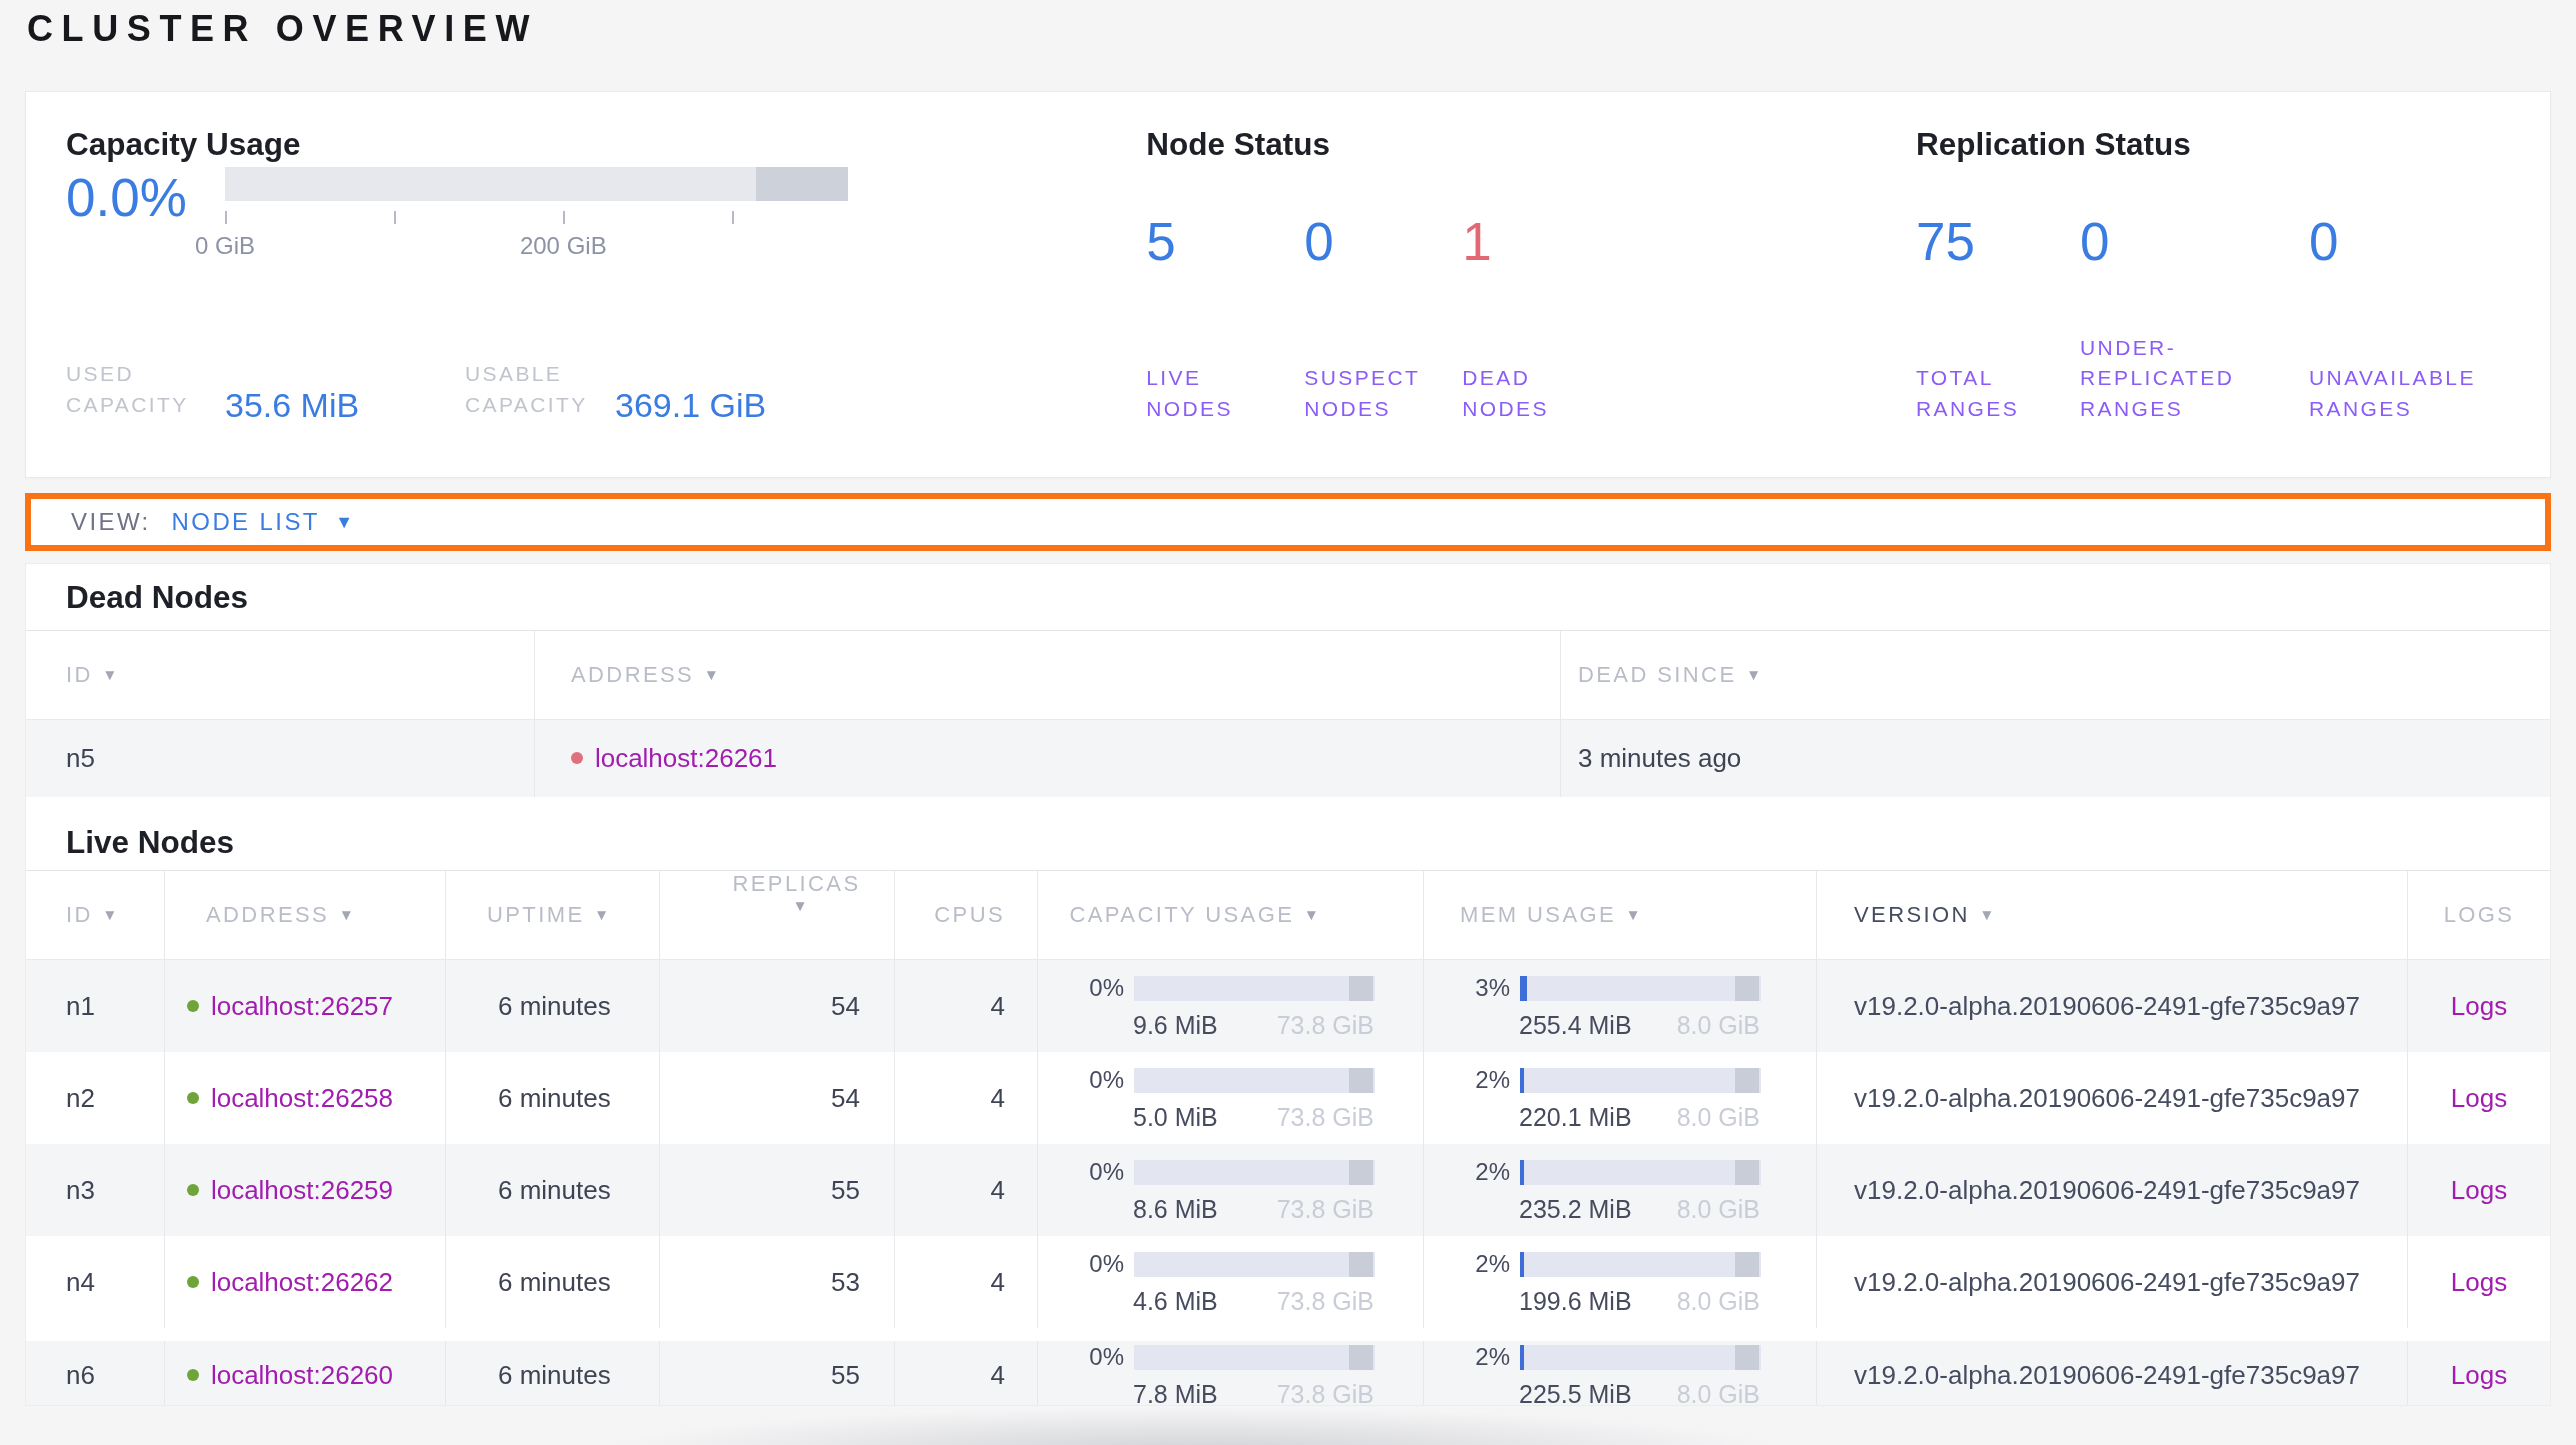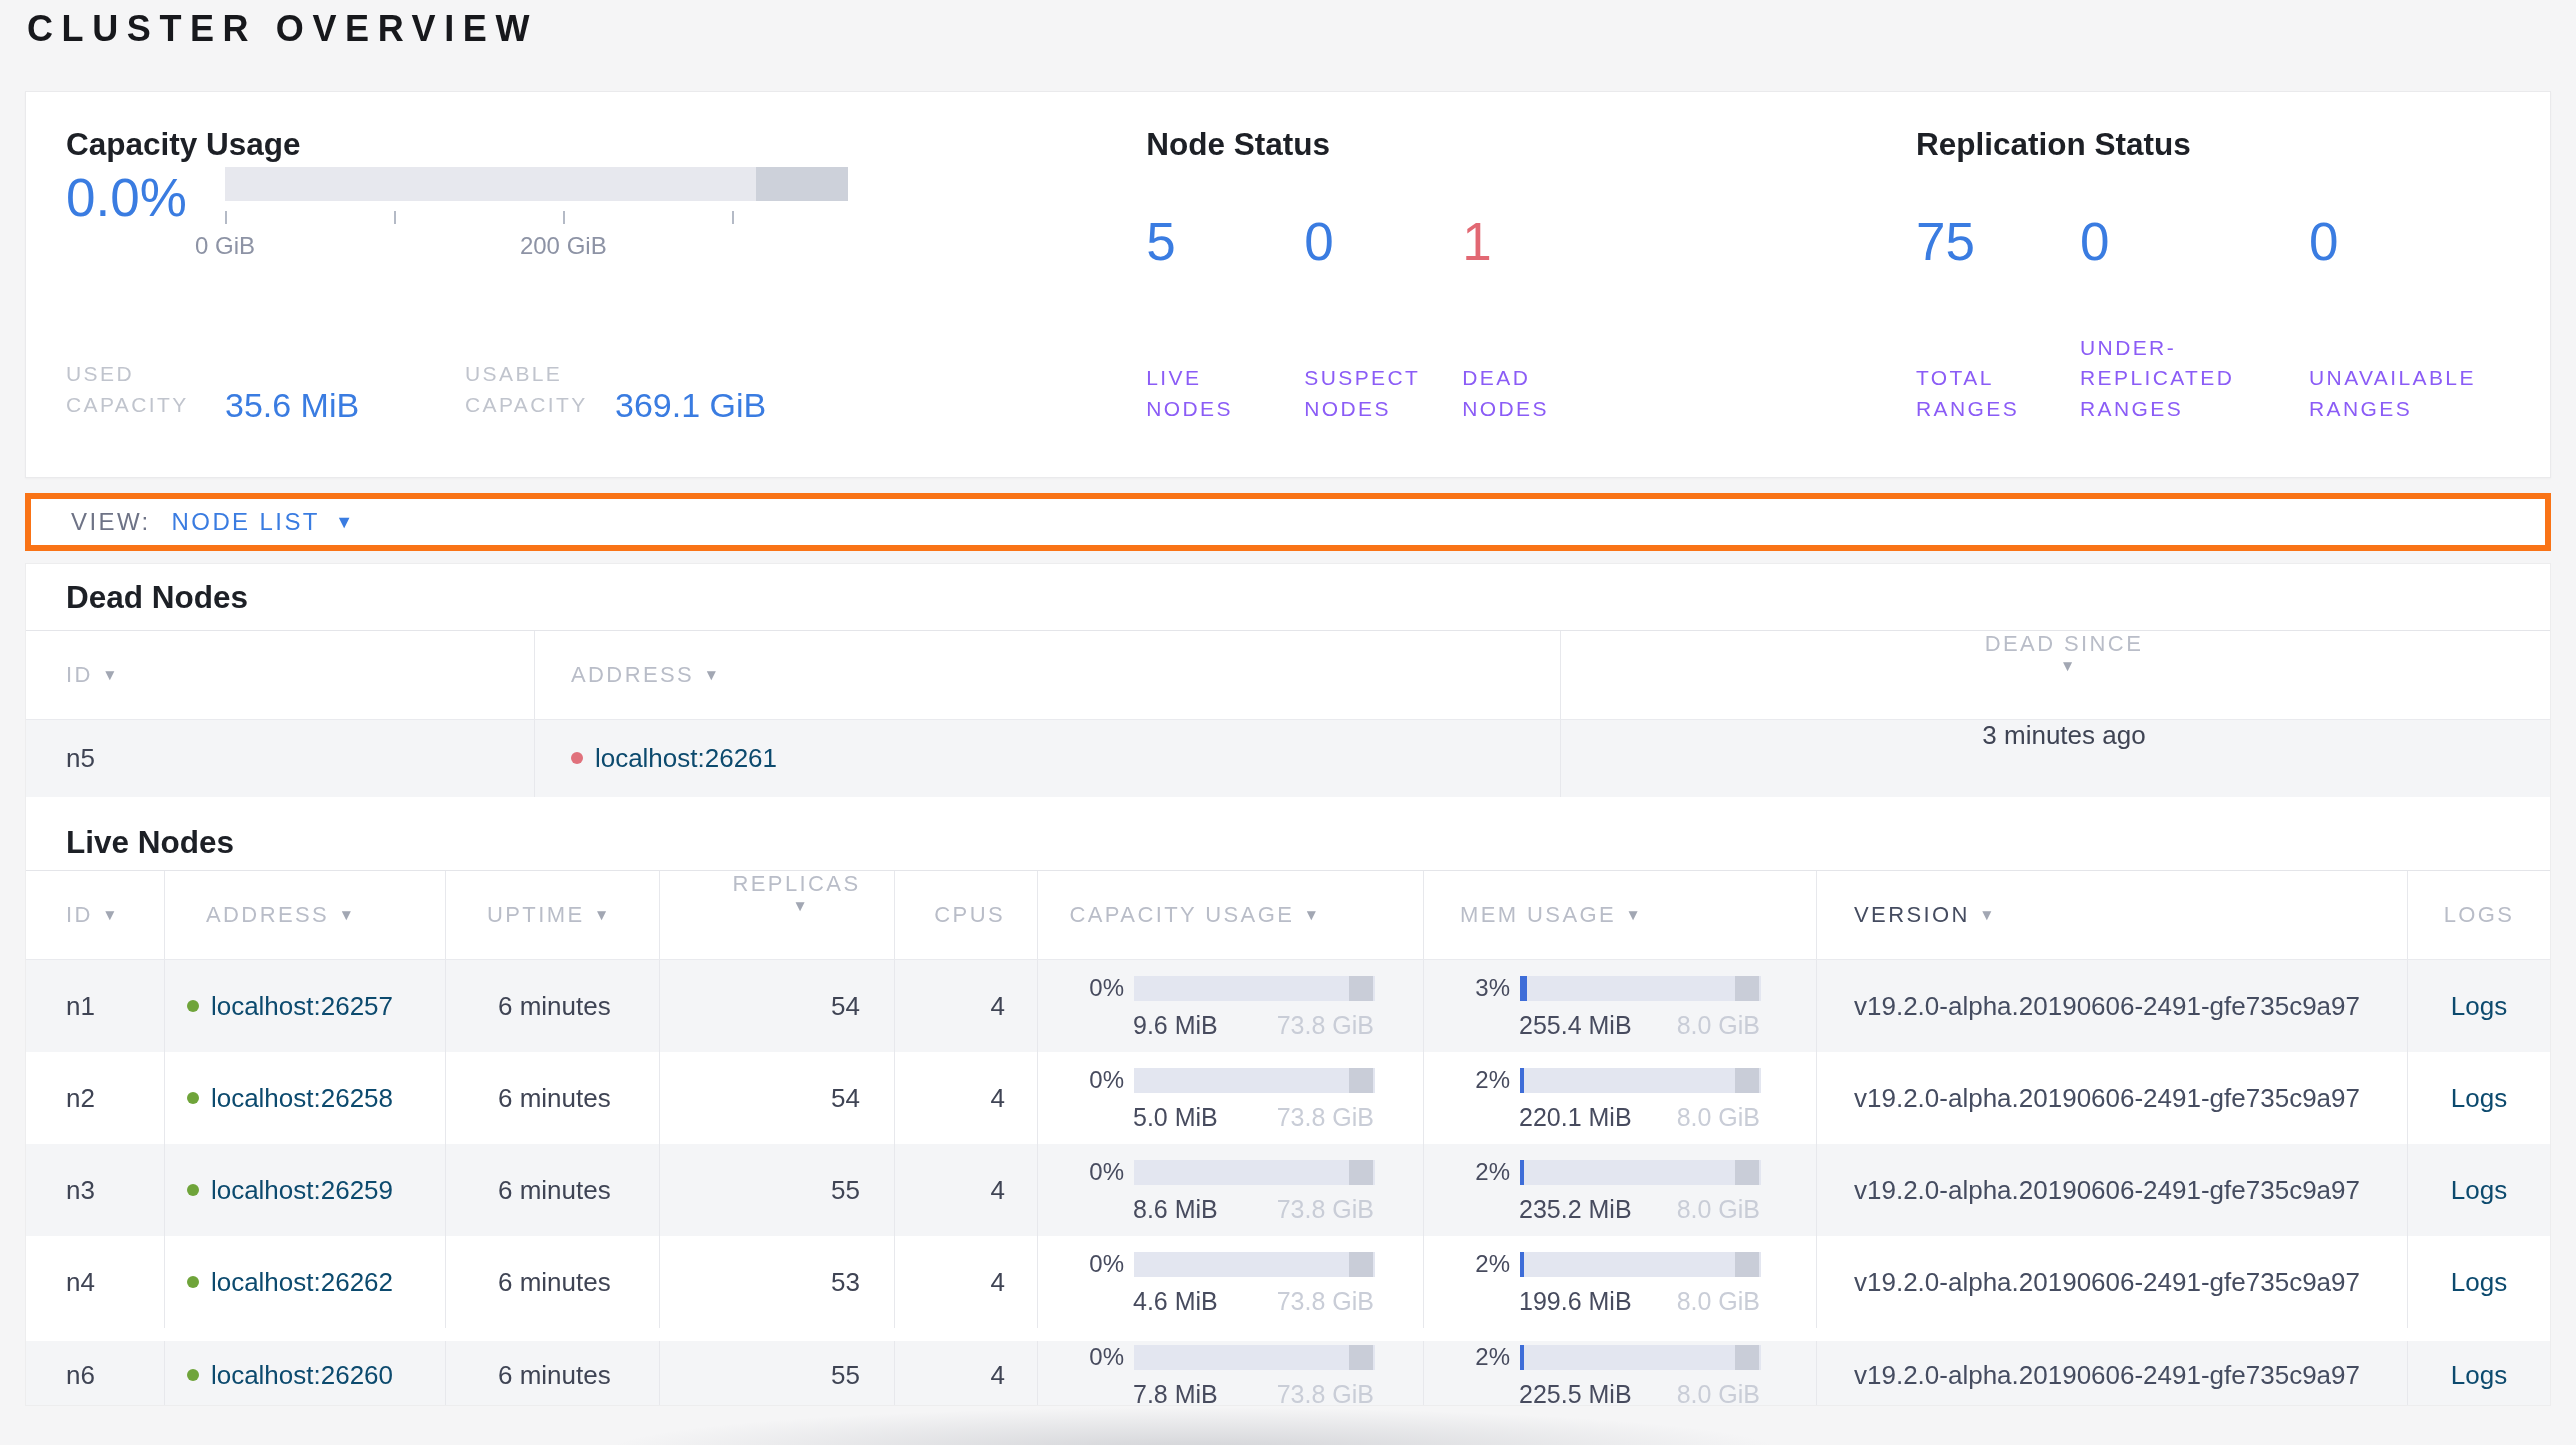--- a/index.html
+++ b/index.html
@@ -97,21 +97,21 @@
   .section-heading.live { padding-top:27px; padding-bottom:9.5px; }
   .tbl { width:100%; }
   .tbl-row { display:flex; width:100%; }
   .tbl-header { border-top:1px solid #e4e5e9; border-bottom:1px solid #e9eaee; }
   .cell {
     border-right:1px solid #e7e8ec;
     display:flex; align-items:center;
     font-size:26px; color:#3f4454;
     overflow:hidden; flex-shrink:0;
   }
-  .cell:last-child { border-right:none;flex-direction:column; }
+  .cell:last-child { border-right:none; }
   .hcell {
     font-size:22px; letter-spacing:2.4px; color:#b9bdc8;
     text-transform:uppercase; font-weight:400;
   }
   .sort-arrow { font-size:15.3px; color:#a2a7b3; margin-left:9.5px; }
   
   .dead-header { height:90px; }
   .dead-row { height:77px; background:#f4f5f7; }
   .dcol-id { width:509px; padding-left:40px; }
   .dcol-address { width:1026px; padding-left:36px; }
@@ -132,21 +132,21 @@
   .lcol-capacity { width:386px; padding-left:0; }
   .lcol-capacity.hdr { padding-left:31.5px; }
   .lcol-mem { width:393px; padding-left:0; }
   .lcol-mem.hdr { padding-left:36px; }
   .lcol-version { width:591px; padding-left:37px; color:#454c60; }
   .lcol-logs { flex:1; justify-content:center; border-right:none; }
   
   .dot { width:12.4px; height:12.4px; border-radius:50%; margin-right:11.5px; flex-shrink:0; }
   .dot.green { background:#6fa43a; }
   .dot.red { background:#e0717c; }
-  a.link, .link { color:#0c4a6e; text-decoration:none; cursor:pointer; }
+  a.link, .link { color:#a21caf; text-decoration:none; cursor:pointer; }
   
   .usage-wrap { width:100%; padding-top:1.9px; }
   .usage-top { display:flex; align-items:center; }
   .usage-pct { width:86px; text-align:right; font-size:24px; color:#474b5e; flex-shrink:0; }
   .usage-bar { position:relative; width:241px; height:25px; background:#e3e6f0; margin-left:9.5px; }
   .usage-bar .seg-dark { position:absolute; top:0; right:1.9px; width:24px; height:100%; background:#c9cdd8; }
   .usage-bar .seg-fill { position:absolute; top:0; left:0; height:100%; background:#3e6dd8; }
   .usage-values {
     width:241px; margin-left:95px; margin-top:8.6px;
     display:flex; justify-content:space-between; font-size:25px;

